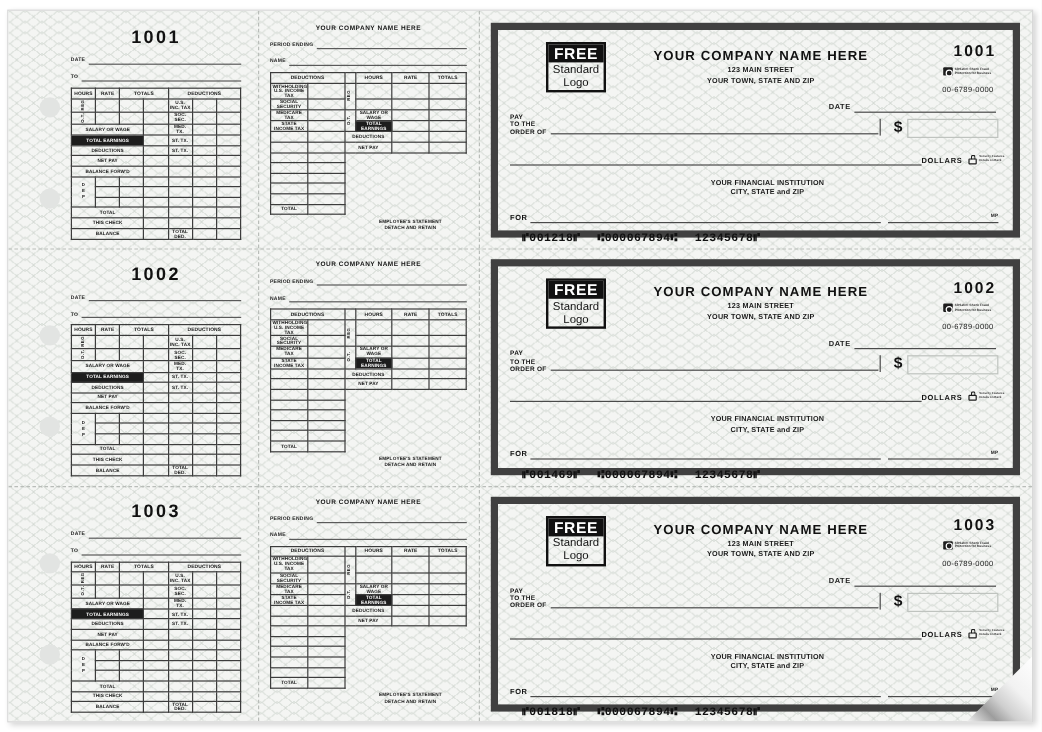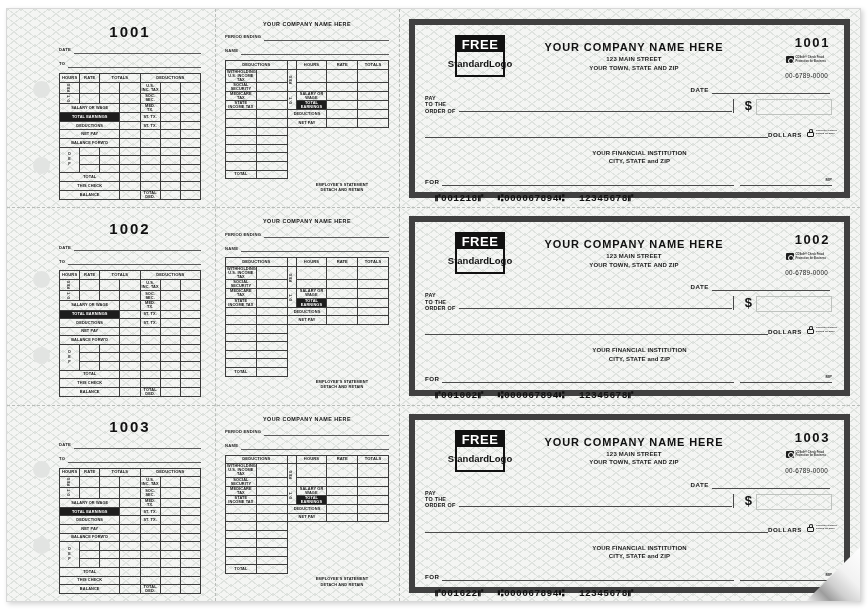--- a/index.html
+++ b/index.html
@@ -89,23 +89,23 @@
   .chk { position:relative; height:100%; padding: 10px 10px 8px 10px; }
   .chk-inner { position:relative; height:100%;
                border:6px solid #404040; background: transparent; }
 
   .logo-box { position:absolute; left: 40px; top: 10px;
               width: 50px; height: 42px; border: 2px solid #111;
               display:flex; flex-direction:column; }
   .logo-free { background:#111; color:#fff; font-weight:700;
                font-size: 13px; text-align:center; letter-spacing:.5px;
                line-height: 15px; }
-  .logo-std { flex:1; display:flex; flex-direction:row;
+  .logo-std { flex:1; display:flex; flex-direction:column;
               align-items:center; justify-content:center;
-              font-weight:700; font-size:9.5px; color:#111; line-height:11px; }
+              font-weight:400; font-size:9.5px; color:#111; line-height:11px; }
 
   .co-name { position:absolute; left:104px; top:16px; width:230px;
              text-align:center; font-size:11px; font-weight:700;
              letter-spacing:.9px; color:#111; }
   .co-addr { position:absolute; left:104px; top:30px; width:230px;
              text-align:center; font-size:6px; font-weight:700;
              letter-spacing:.2px; color:#1a1a1a; line-height:8.5px; }
 
   .chk-num { position:absolute; right:14px; top:10px;
              font-size:13px; font-weight:700; letter-spacing:1.6px; color:#111; }
@@ -745,21 +745,21 @@
               <div>Details on Back</div>
             </div>
             <div class="bank">
               <div>YOUR FINANCIAL INSTITUTION</div>
               <div>CITY, STATE and ZIP</div>
             </div>
             <div class="for-lbl">FOR</div>
             <div class="for-line"></div>
             <div class="sig-line"></div>
             <div class="mp">MP</div>
-            <div class="micr"><span>⑈001002⑈</span><span class="sp"></span><span>⑆000067894⑆</span><span class="sp"></span><span>12345678⑈</span></div>
+            <div class="micr"><span>⑈001469⑈</span><span class="sp"></span><span>⑆000067894⑆</span><span class="sp"></span><span>12345678⑈</span></div>
           </div>
         </div>
       </div>
       <div class="cell">
         <div class="stub-l">
           <div class="stub-num">1003</div>
           <div class="fld">
             <span class="lbl">DATE</span>
             <span class="line"></span>
           </div>
@@ -1025,21 +1025,21 @@
               <div>Details on Back</div>
             </div>
             <div class="bank">
               <div>YOUR FINANCIAL INSTITUTION</div>
               <div>CITY, STATE and ZIP</div>
             </div>
             <div class="for-lbl">FOR</div>
             <div class="for-line"></div>
             <div class="sig-line"></div>
             <div class="mp">MP</div>
-            <div class="micr"><span>⑈001622⑈</span><span class="sp"></span><span>⑆000067894⑆</span><span class="sp"></span><span>12345678⑈</span></div>
+            <div class="micr"><span>⑈001818⑈</span><span class="sp"></span><span>⑆000067894⑆</span><span class="sp"></span><span>12345678⑈</span></div>
           </div>
         </div>
       </div>
     </div>
 
   <div class="perf-v" style="left:208px"></div>
   <div class="perf-v" style="left:392px"></div>
   <div class="perf-h" style="top:198px"></div>
   <div class="perf-h" style="top:396px"></div>
 

